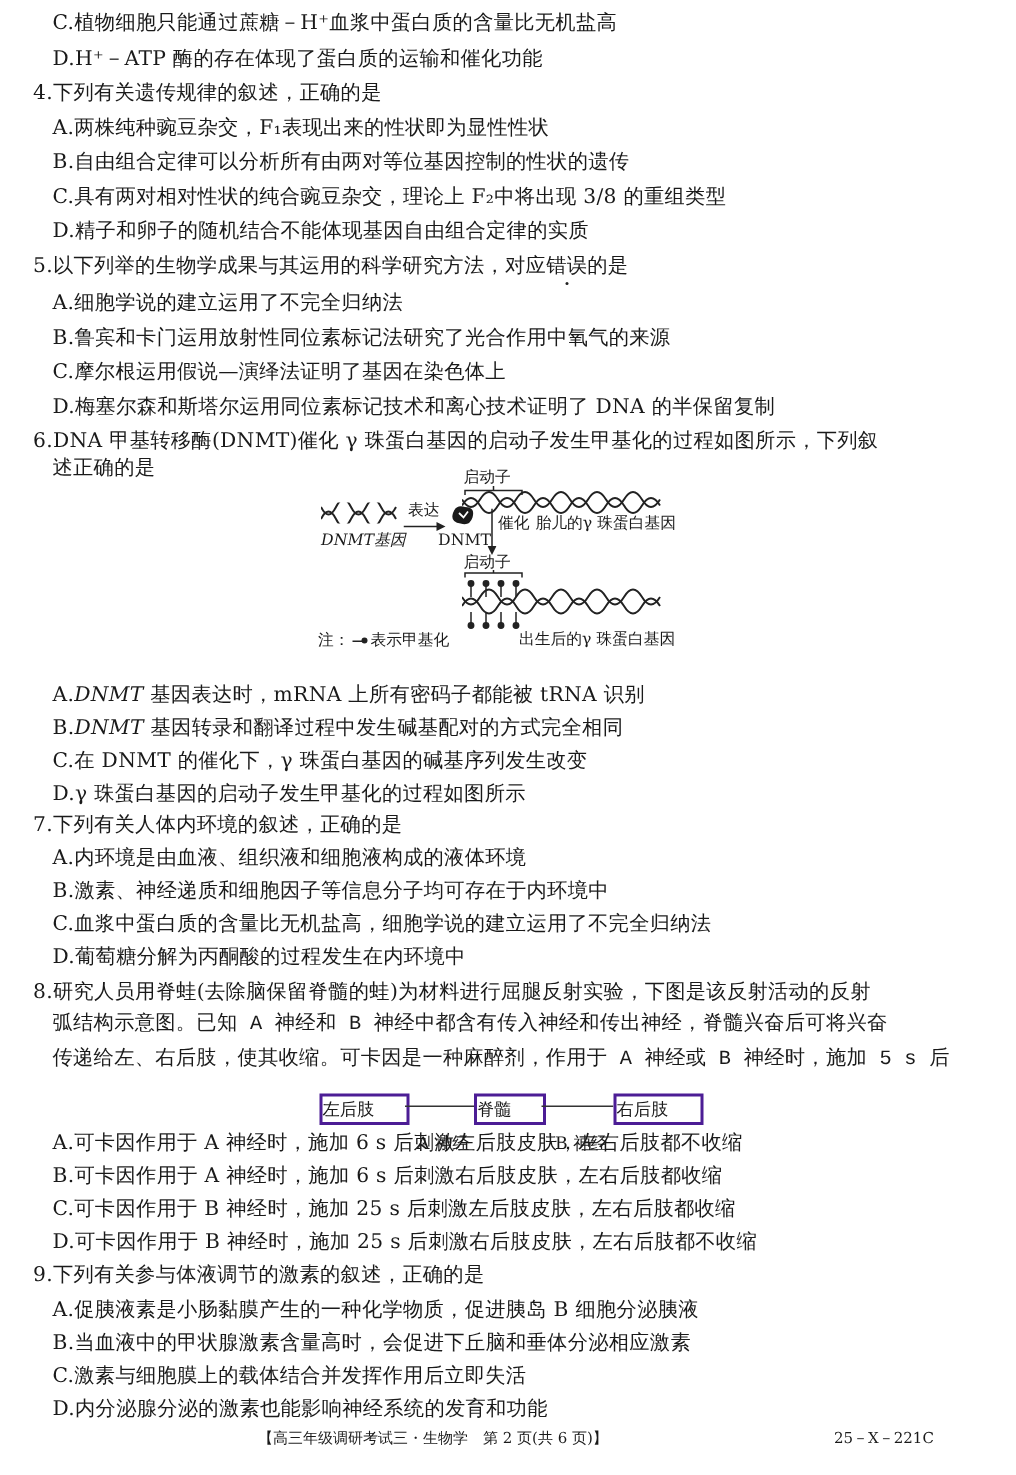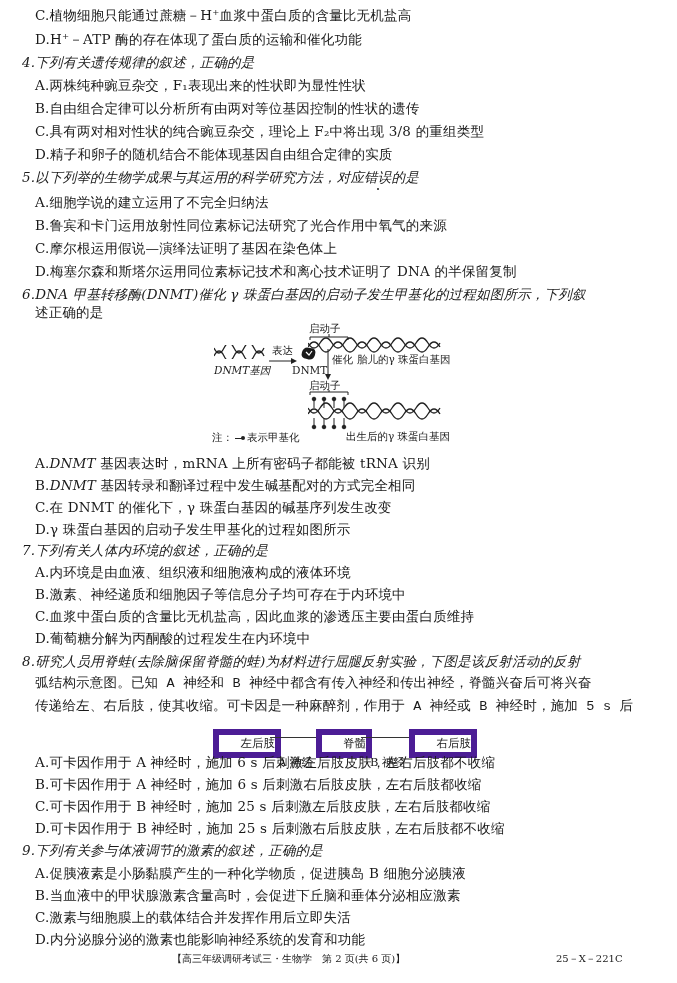--- a/index.html
+++ b/index.html
@@ -5,40 +5,40 @@
     html, body { margin: 0; padding: 0; background: #ffffff; }
     body {
       width: 677px; height: 983px; position: relative; overflow: hidden;
       font-family: "DejaVu Serif", "Liberation Serif", serif;
       color: #1a1a1a;
       font-size: 13.5px;
     }
     .line {
       position: absolute; white-space: nowrap; line-height: 18px; letter-spacing: 0.2px;
     }
-    .q { left: 22px; font-style: italic; }
+    .q { left: 22px; }
     .opt { left: 35px; }
     .cont { left: 35px; font-family: Liberation Mono, monospace; }
     .dotbelow { position: relative; display: inline-block; }
     .dotbelow::after {
       content: ""; position: absolute; left: 50%; bottom: -4px; width: 2px; height: 2px;
       background: #222; border-radius: 50%; transform: translateX(-50%);
     }
     i.it { font-style: italic; }
 
     
     .diagram { position: absolute; left: 212px; top: 296px; width: 258px; height: 148px; }
     .dtext { position: absolute; font-size: 10.5px; white-space: nowrap; line-height: 12px; }
     .helix { position: absolute; height: 12px; }
 
     
     .arc { position: absolute; left: 213px; top: 720px; width: 255px; height: 30px; }
     .box {
-      position: absolute; top: 5px; height: 17px; border: 6px solid #4c1d95;
-      font-size: 11.5px; line-height: 17px; text-align: right; background: #fff;
+      position: absolute; top: 5px; height: 17px; border: 2px solid #4c1d95;
+      font-size: 11.5px; line-height: 17px; text-align: left; background: #fff;
     }
     .wire { position: absolute; top: 13px; height: 1px; background: #333; }
     .nlabel { position: absolute; top: -3px; font-size: 11.5px; white-space: nowrap; margin-top: 34px; }
 
     .footer { position: absolute; top: 952px; font-size: 10px; white-space: nowrap; }
   </style>
 </head>
 <body>
 
 <div class="line opt" style="top:6px">
@@ -64,21 +64,21 @@
 <div class="line opt" style="top:239px"><span>C.</span><span>摩尔根运用假说—演绎法证明了基因在染色体上</span></div>
 <div class="line opt" style="top:262px"><span>D.</span><span>梅塞尔森和斯塔尔运用同位素标记技术和离心技术证明了 DNA 的半保留复制</span></div>
 
 <div class="line q" style="top:285px">
   <span>6.</span><span>DNA 甲基转移酶(DNMT)催化 γ 珠蛋白基因的启动子发生甲基化的过程如图所示，下列叙</span>
 </div>
 <div class="line cont" style="top:305px">
   <span>述正确的是</span>
 </div>
 
-<div class="diagram" style="top:322px; height:124px;">
+<div class="diagram" style="top:312px; height:124px;">
   <span class="dtext" style="left:97px; top:0px">启动子</span>
   <svg class="helix" style="left:96px; top:11px; width:140px; height:22px" viewBox="0 0 140 22">
     <path d="M2 7 L2 4 L40 4 L40 7" fill="none" stroke="#222" stroke-width="1"></path>
     <path d="M21 4 L21 1" stroke="#222" stroke-width="1"></path>
     <g fill="none" stroke="#222" stroke-width="1.3">
       <path d="M0 10 Q6 20 12 10 T24 10 T36 10 T48 10 T60 10 T72 10 T84 10 T96 10 T108 10 T120 10 T132 10"></path>
       <path d="M0 18 Q6 8 12 18 T24 18 T36 18 T48 18 T60 18 T72 18 T84 18 T96 18 T108 18 T120 18 T132 18" transform="translate(0,-4)"></path>
     </g>
   </svg>
   <span class="dtext" style="left:145px; top:31px">胎儿的γ 珠蛋白基因</span>
@@ -140,21 +140,21 @@
 </div>
 
 <div class="line opt" style="top:454px"><span>A.</span><i class="it">DNMT</i><span> 基因表达时，mRNA 上所有密码子都能被 tRNA 识别</span></div>
 <div class="line opt" style="top:476px"><span>B.</span><i class="it">DNMT</i><span> 基因转录和翻译过程中发生碱基配对的方式完全相同</span></div>
 <div class="line opt" style="top:498px"><span>C.</span><span>在 DNMT 的催化下，γ 珠蛋白基因的碱基序列发生改变</span></div>
 <div class="line opt" style="top:520px"><span>D.</span><span>γ 珠蛋白基因的启动子发生甲基化的过程如图所示</span></div>
 
 <div class="line q" style="top:541px"><span>7.</span><span>下列有关人体内环境的叙述，正确的是</span></div>
 <div class="line opt" style="top:563px"><span>A.</span><span>内环境是由血液、组织液和细胞液构成的液体环境</span></div>
 <div class="line opt" style="top:585px"><span>B.</span><span>激素、神经递质和细胞因子等信息分子均可存在于内环境中</span></div>
-<div class="line opt" style="top:607px"><span>C.</span><span>血浆中蛋白质的含量比无机盐高，因此血浆的渗透压主要由蛋白质维持</span></div>
+<div class="line opt" style="top:607px"><span>C.</span><span>血浆中蛋白质的含量比无机盐高，细胞学说的建立运用了不完全归纳法</span></div>
 <div class="line opt" style="top:629px"><span>D.</span><span>葡萄糖分解为丙酮酸的过程发生在内环境中</span></div>
 
 <div class="line q" style="top:652px"><span>8.</span><span>研究人员用脊蛙(去除脑保留脊髓的蛙)为材料进行屈腿反射实验，下图是该反射活动的反射</span></div>
 <div class="line cont" style="top:675px"><span>弧结构示意图。已知 A 神经和 B 神经中都含有传入神经和传出神经，脊髓兴奋后可将兴奋</span></div>
 <div class="line cont" style="top:698px"><span>传递给左、右后肢，使其收缩。可卡因是一种麻醉剂，作用于 A 神经或 B 神经时，施加 5 s 后</span></div>
 
 <div class="line cont" style="top:700px">
 </div>
 
 <div class="arc" style="top:724px">

